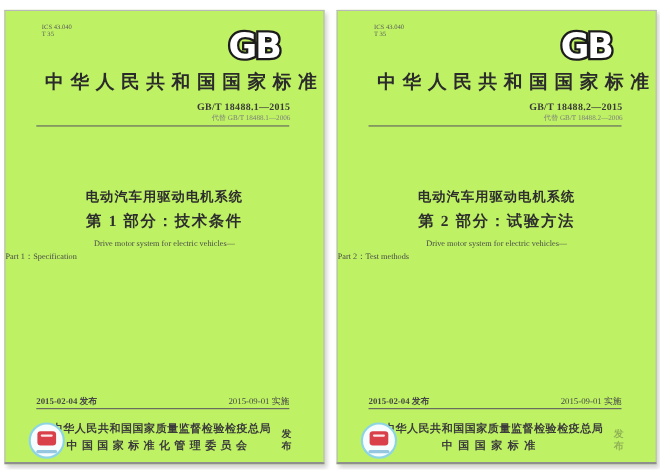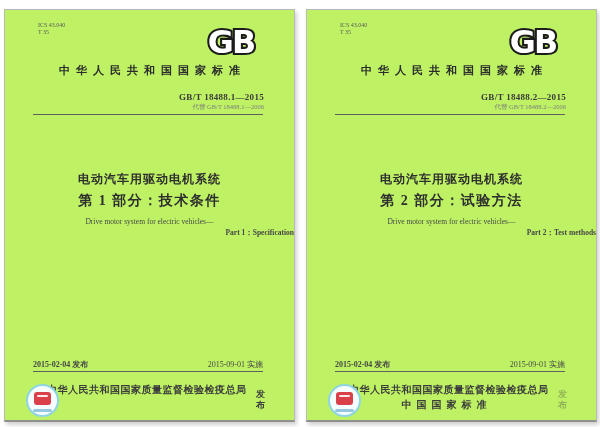--- a/index.html
+++ b/index.html
@@ -13,40 +13,40 @@
   .cover-right{left:306px;}
 
   .ics{position:absolute;top:12px;left:33px;font-size:6px;line-height:7px;color:#5a5a5a;}
 
   .gb-logo{position:absolute;top:15px;right:33px;width:56px;height:32px;}
   .gb-logo svg{width:100%;height:100%;}
   .gb-logo text{font-family:"DejaVu Sans",sans-serif;font-weight:bold;
                 font-size:34px;fill:#ffffff;stroke:#1c1c1c;stroke-width:4.5px;
                 paint-order:stroke;letter-spacing:-2px;}
 
-  .heading{position:absolute;top:53px;left:0;right:0;text-align:center;
-           font-size:11px;font-weight:bold;letter-spacing:6px;color:#2b2b2b;
+  .heading{position:absolute;top:53px;left:0;right:0;text-align:right;
+           font-size:17px;font-weight:bold;letter-spacing:6px;color:#2b2b2b;
            white-space:nowrap;text-indent:6px;}
 
   .std-num{position:absolute;top:82px;right:30px;font-size:9px;font-weight:bold;
            color:#3a3a3a;letter-spacing:.3px;}
   .replaces{position:absolute;top:93px;right:30px;font-size:6.5px;color:#7d7d7d;}
 
   .rule{position:absolute;left:28px;right:31px;height:1px;background:#5f5f5f;}
   .rule-top{top:104px;}
   .rule-bottom{top:361px;}
 
   .title-cn1{position:absolute;top:161px;left:0;right:0;text-align:center;
              font-size:12px;font-weight:bold;letter-spacing:1px;color:#2e2e2e;}
   .title-cn2{position:absolute;top:182px;left:0;right:0;text-align:center;
              font-size:14px;font-weight:bold;letter-spacing:1.5px;color:#2e2e2e;}
   .title-en1{position:absolute;top:207px;left:0;right:0;text-align:center;
              font-size:7.5px;font-weight:normal;color:#474747;}
-  .title-en2{position:absolute;top:218px;left:0;right:0;text-align:right;
-             font-size:7.5px;font-weight:bold;color:#474747;}
+  .title-en2{position:absolute;top:218px;left:0;right:12px;text-align:left;
+             font-size:7.5px;font-weight:normal;color:#474747;}
 
   .date-row{position:absolute;top:349px;left:28px;right:31px;font-size:8px;
             color:#474747;}
   .date-issue{float:left;font-weight:bold;}
   .date-impl{float:right;font-family:Liberation Serif, serif;}
 
   .issuer{position:absolute;top:373px;left:42px;right:52px;text-align:center;}
   .issuer-l1{font-size:10px;font-weight:bold;color:#3c3c3c;letter-spacing:.5px;
              white-space:nowrap;}
   .issuer-l2{font-size:10px;font-weight:bold;color:#3c3c3c;letter-spacing:4px;
@@ -91,20 +91,21 @@
   <div class="title-en2">Part 1：Specification</div>
 
   <div class="date-row">
     <span class="date-issue">2015-02-04 发布</span>
     <span class="date-impl">2015-09-01 实施</span>
   </div>
   <div class="rule rule-bottom"></div>
 
   <div class="issuer">
     <div class="issuer-l1">中华人民共和国国家质量监督检验检疫总局</div>
+    <div class="issuer-l2">中国国家标准化管理委员会</div>
   </div>
   <div class="publish">发布</div>
 
   <div class="stamp">
     <div class="stamp-seal"></div>
     <div class="stamp-text"></div>
   </div>
 </div>
 
 <div class="cover cover-right">

